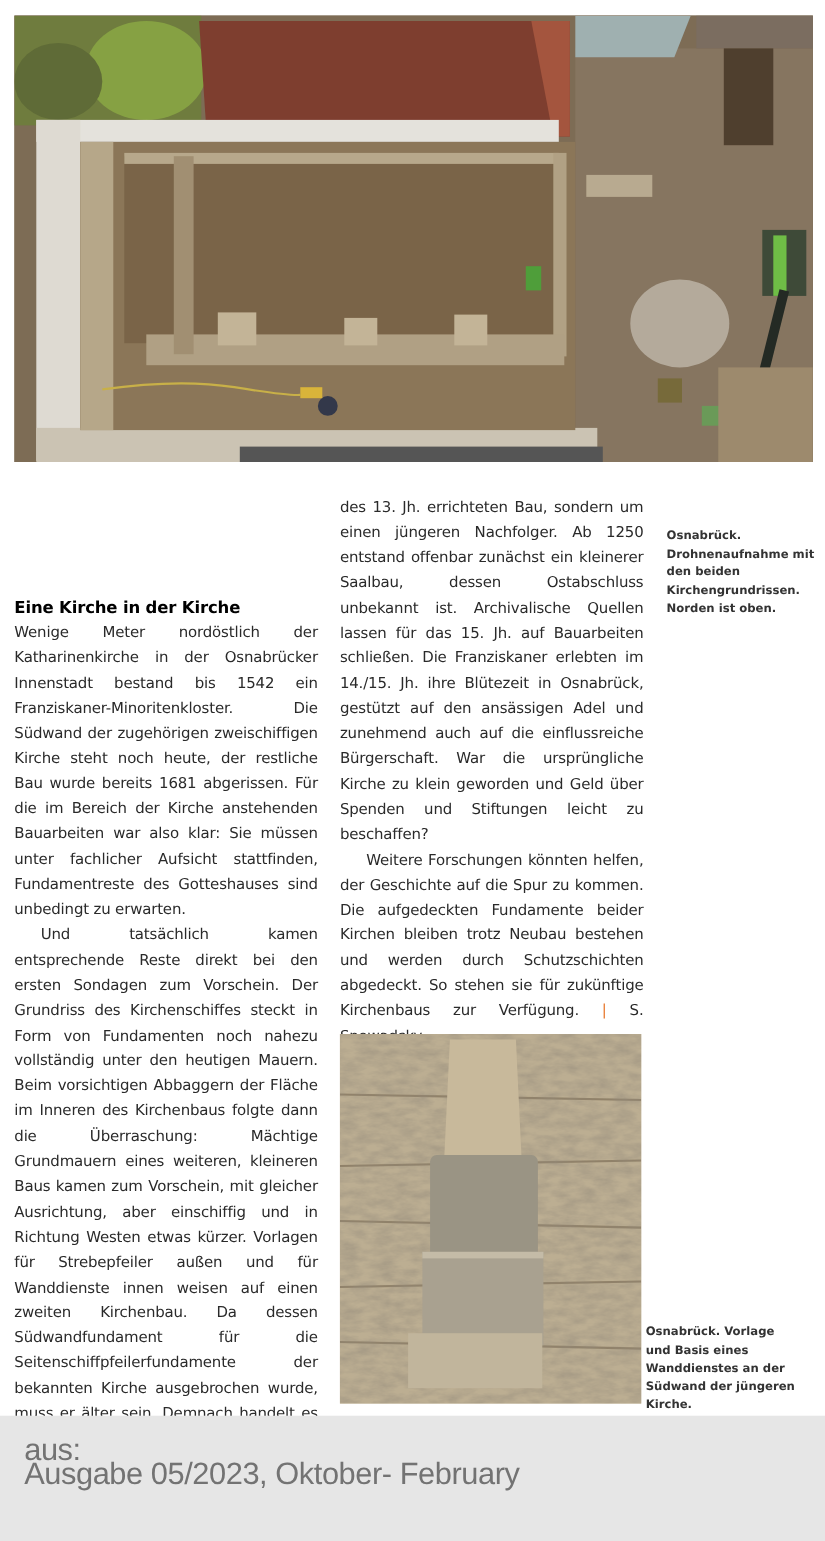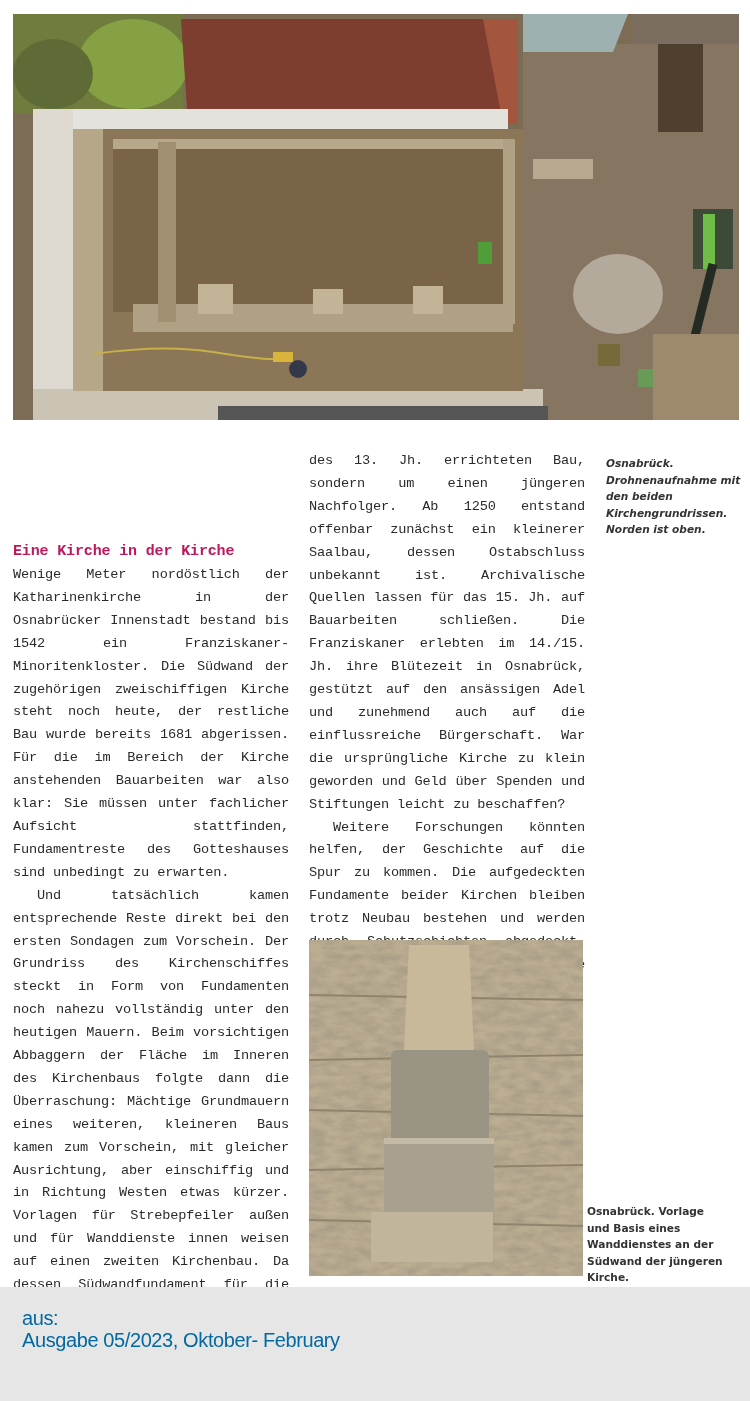--- a/index.html
+++ b/index.html
@@ -1,31 +1,31 @@
 <!DOCTYPE html>
 <html><head>
 <meta charset="utf-8">
 <style>
   html,body{margin:0;padding:0;}
   body{width:750px;height:1401px;background:#ffffff;position:relative;overflow:hidden;font-family:"DejaVu Sans",sans-serif;color:#2a2a2a;}
   .photo{position:absolute;overflow:hidden;}
   #aerial{left:13px;top:14px;width:726px;height:406px;background:#7a6a52;}
   #pillar{left:309px;top:940px;width:274px;height:336px;background:#b9a98c;}
-  .col{position:absolute;font-size:13.6px;line-height:22.9px;letter-spacing:-0.15px;font-family:Liberation Mono, monospace;}
+  .col{position:absolute;font-size:13.6px;line-height:22.9px;letter-spacing:-0.15px;}
   .col p{margin:0;text-align:justify;text-align-last:auto;}
   #col1{left:13px;top:541px;width:276px;}
   #col2{left:309px;top:450px;width:276px;}
-  .heading{color:#be185d;font-weight:bold;font-size:15px;line-height:22px;margin:0 0 1px 0;}
+  .heading{color:#000000;font-weight:bold;font-size:15px;line-height:22px;margin:0 0 1px 0;}
   .indent{text-indent:24px;}
   .caption{position:absolute;font-size:10.6px;line-height:16.5px;font-weight:bold;color:#333;width:140px;}
-  #cap1{left:606px;top:455px;font-style:italic;}
+  #cap1{left:606px;top:479px;}
   #cap2{left:587px;top:1203px;}
   .sep{color:#e8782c;}
   #footer{position:absolute;left:0;top:1287px;width:750px;height:114px;background:#e6e6e6;}
-  #footer .src{position:absolute;left:22px;top:20px;color:#0369a1;font-family:"Liberation Sans",sans-serif;font-size:20px;line-height:22px;letter-spacing:-0.4px;}
+  #footer .src{position:absolute;left:22px;top:20px;color:#737373;font-family:"Liberation Sans",sans-serif;font-size:28px;line-height:22px;letter-spacing:-0.4px;}
 </style>
 </head>
 <body>
 
 <div class="photo" id="aerial" title="Drohnenaufnahme der Ausgrabung mit beiden Kirchengrundrissen">
   <svg width="726" height="406" viewBox="0 0 726 406">
     <defs>
       <filter id="noise1">
           <feTurbulence type="fractalNoise" baseFrequency="0.09" numOctaves="3" seed="3"></feTurbulence>
           <feColorMatrix type="saturate" values="0"></feColorMatrix>
@@ -96,21 +96,21 @@
 </div>
 
 <div class="col" id="col1">
   <h2 class="heading">Eine Kirche in der Kirche</h2>
   <p>Wenige Meter nordöstlich der Katharinenkirche in der Osnabrücker Innenstadt bestand bis 1542 ein Franziskaner-Minoritenkloster. Die Südwand der zugehörigen zweischiffigen Kirche steht noch heute, der restliche Bau wurde bereits 1681 abgerissen. Für die im Bereich der Kirche anstehenden Bauarbeiten war also klar: Sie müssen unter fachlicher Aufsicht stattfinden, Fundamentreste des Gotteshauses sind unbedingt zu erwarten.</p>
   <p class="indent">Und tatsächlich kamen entsprechende Reste direkt bei den ersten Sondagen zum Vorschein. Der Grundriss des Kirchenschiffes steckt in Form von Fundamenten noch nahezu vollständig unter den heutigen Mauern. Beim vorsichtigen Abbaggern der Fläche im Inneren des Kirchenbaus folgte dann die Überraschung: Mächtige Grundmauern eines weiteren, kleineren Baus kamen zum Vorschein, mit gleicher Ausrichtung, aber einschiffig und in Richtung Westen etwas kürzer. Vorlagen für Strebepfeiler außen und für Wanddienste innen weisen auf einen zweiten Kirchenbau. Da dessen Südwandfundament für die Seitenschiffpfeilerfundamente der bekannten Kirche ausgebrochen wurde, muss er älter sein. Demnach handelt es sich bei der bisher bekannten Kirche nicht um den ab der zweiten Hälfte</p>
 </div>
 
 <div class="col" id="col2">
   <p>des 13. Jh. errichteten Bau, sondern um einen jüngeren Nachfolger. Ab 1250 entstand offenbar zunächst ein kleinerer Saalbau, dessen Ostabschluss unbekannt ist. Archivalische Quellen lassen für das 15. Jh. auf Bauarbeiten schließen. Die Franziskaner erlebten im 14./15. Jh. ihre Blütezeit in Osnabrück, gestützt auf den ansässigen Adel und zunehmend auch auf die einflussreiche Bürgerschaft. War die ursprüngliche Kirche zu klein geworden und Geld über Spenden und Stiftungen leicht zu beschaffen?</p>
-  <p class="indent"><span>Weitere Forschungen könnten helfen, der Geschichte auf die Spur zu kommen. Die aufgedeckten Fundamente beider Kirchen bleiben trotz Neubau bestehen und werden durch Schutzschichten abgedeckt. So stehen sie für zukünftige Wanddienstes zur Verfügung.</span> <span class="sep">|</span> <span>S. Snowadsky</span></p>
+  <p class="indent"><span>Weitere Forschungen könnten helfen, der Geschichte auf die Spur zu kommen. Die aufgedeckten Fundamente beider Kirchen bleiben trotz Neubau bestehen und werden durch Schutzschichten abgedeckt. So stehen sie für zukünftige Kirchenbaus zur Verfügung.</span> <span class="sep">|</span> <span>S. Snowadsky</span></p>
 </div>
 
 <div class="caption" id="cap1">Osnabrück. Drohnenaufnahme mit den beiden Kirchengrundrissen. Norden ist oben.</div>
 <div class="caption" id="cap2">Osnabrück. Vorlage und Basis eines Wanddienstes an der Südwand der jüngeren Kirche.</div>
 
 <div class="photo" id="pillar" title="Vorlage und Basis eines Wanddienstes an der Südwand">
   <svg width="274" height="336" viewBox="0 0 274 336">
     <defs>
       <filter id="stone">
           <feTurbulence type="fractalNoise" baseFrequency="0.06 0.14" numOctaves="4" seed="11"></feTurbulence>

